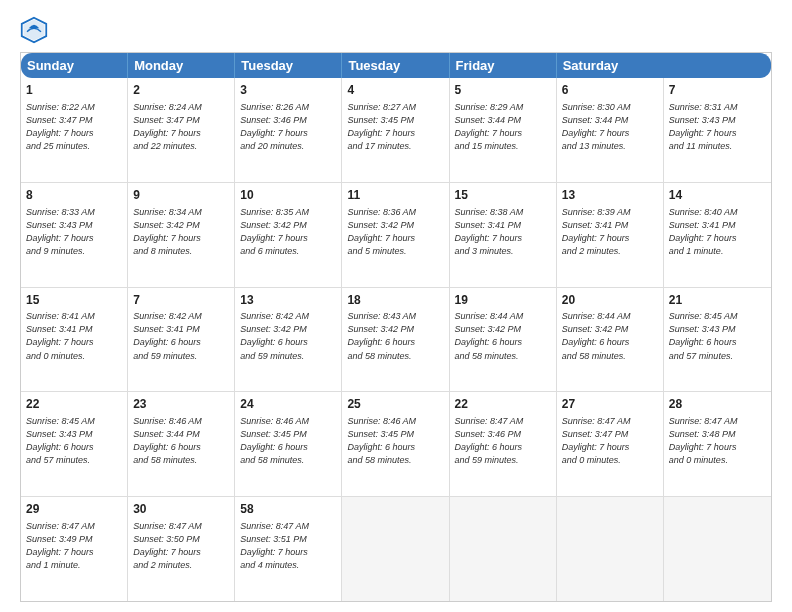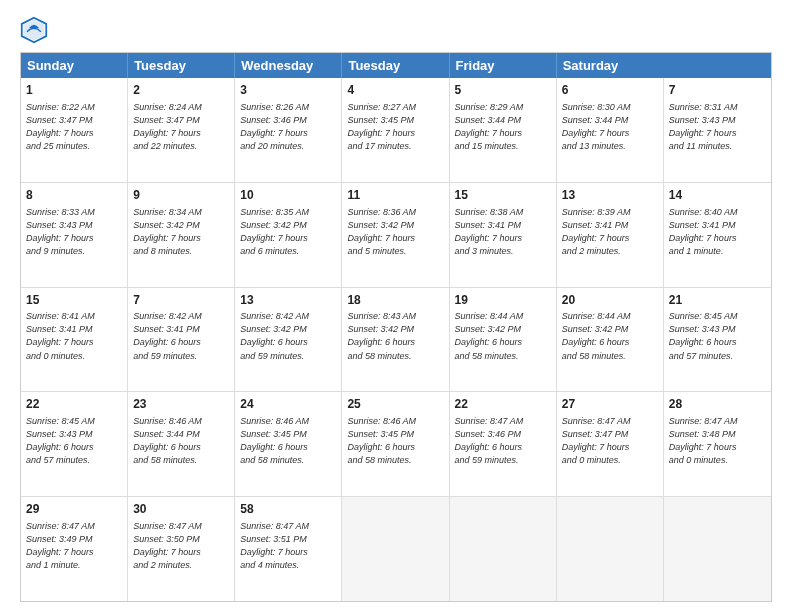--- a/index.html
+++ b/index.html
@@ -57,20 +57,21 @@
     .calendar {
       flex: 1;
       display: flex;
       flex-direction: column;
       border: 1px solid #ccc;
     }
     .cal-header {
       display: grid;
       grid-template-columns: repeat(7, 1fr);
       background: #3a7abf;
+      border-radius: 11px;
     }
     .cal-header-cell {
       color: #fff;
       font-weight: bold;
       font-size: 13px;
       padding: 5px 6px;
       text-align: left;
       border-right: 1px solid #5a9ad0;
     }
     .cal-header-cell:last-child { border-right: none; }
@@ -130,22 +131,22 @@
     </div>
     <div class="title-block">
       <h1></h1>
       <h2></h2>
     </div>
   </div>
 
   <div class="calendar">
     <div class="cal-header" id="cal-header">
         <div class="cal-header-cell">Sunday</div>
+        <div class="cal-header-cell">Monday</div>
         <div class="cal-header-cell">Tuesday</div>
-        <div class="cal-header-cell">Wednesday</div>
         <div class="cal-header-cell">Tuesday</div>
         <div class="cal-header-cell">Friday</div>
         <div class="cal-header-cell">Saturday</div>
       </div>
     <div class="cal-body" id="cal-body">
         <div class="cal-row">
           <div class="cal-cell">
             <span class="day-num">1</span>
             <div class="cell-text">Sunrise: 8:22 AM<br>Sunset: 3:47 PM<br>Daylight: 7 hours<br>and 25 minutes.</div>
           </div>

